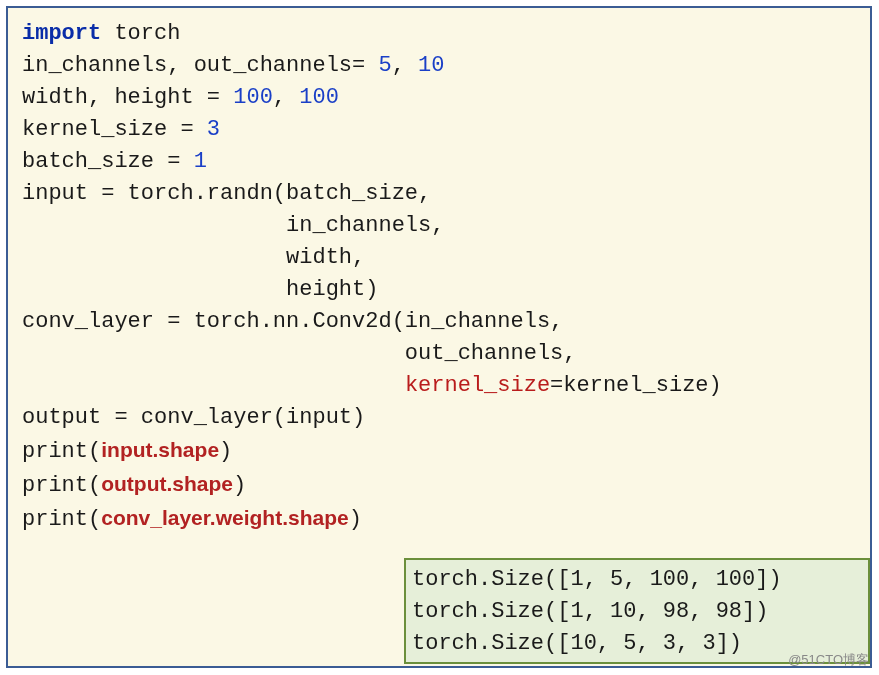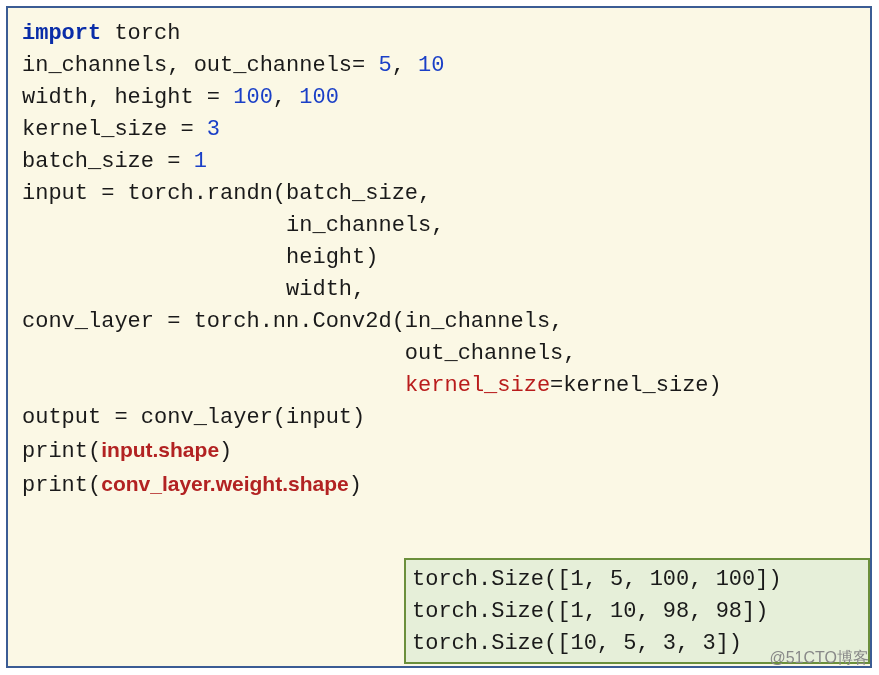--- a/index.html
+++ b/index.html
@@ -45,47 +45,48 @@
     padding: 4px 6px;
     font-size: 22px;
     line-height: 32px;
     color: #1a1a1a;
   }
   .result-box .line { white-space: pre; }
   .watermark {
     position: absolute;
     right: 10px;
     bottom: 6px;
-    font-size: 16px;
+    font-size: 13px;
     color: #888;
     font-family: Arial, sans-serif;
   }
 </style>
 </head>
 <body>
 
 <div class="code-box">
   <div class="line"><span class="kw">import</span><span> torch</span></div>
   <div class="line"><span>in_channels, out_channels= </span><span class="num">5</span><span>, </span><span class="num">10</span></div>
   <div class="line"><span>width, height = </span><span class="num">100</span><span>, </span><span class="num">100</span></div>
   <div class="line"><span>kernel_size = </span><span class="num">3</span></div>
   <div class="line"><span>batch_size = </span><span class="num">1</span></div>
   <div class="line"></div>
   <div class="line">input = torch.randn(batch_size,</div>
   <div class="line">                    in_channels,</div>
+  <div class="line">                    width,</div>
   <div class="line">                    height)</div>
-  <div class="line">                    width,</div>
   <div class="line"></div>
   <div class="line">conv_layer = torch.nn.Conv2d(in_channels,</div>
   <div class="line">                             out_channels,</div>
   <div class="line"><span>                             </span><span class="param">kernel_size</span><span>=kernel_size)</span></div>
   <div class="line"></div>
   <div class="line">output = conv_layer(input)</div>
   <div class="line"></div>
   <div class="line"><span>print(</span><span class="bold-red">input.shape</span><span>)</span></div>
+  <div class="line"><span>print(</span><span class="bold-red">output.shape</span><span>)</span></div>
   <div class="line"><span>print(</span><span class="bold-red">conv_layer.weight.shape</span><span>)</span></div>
 </div>
 
 <div class="result-box">
   <div class="line">torch.Size([1, 5, 100, 100])</div>
   <div class="line">torch.Size([1, 10, 98, 98])</div>
   <div class="line">torch.Size([10, 5, 3, 3])</div>
 </div>
 
 <div class="watermark">@51CTO博客</div>

